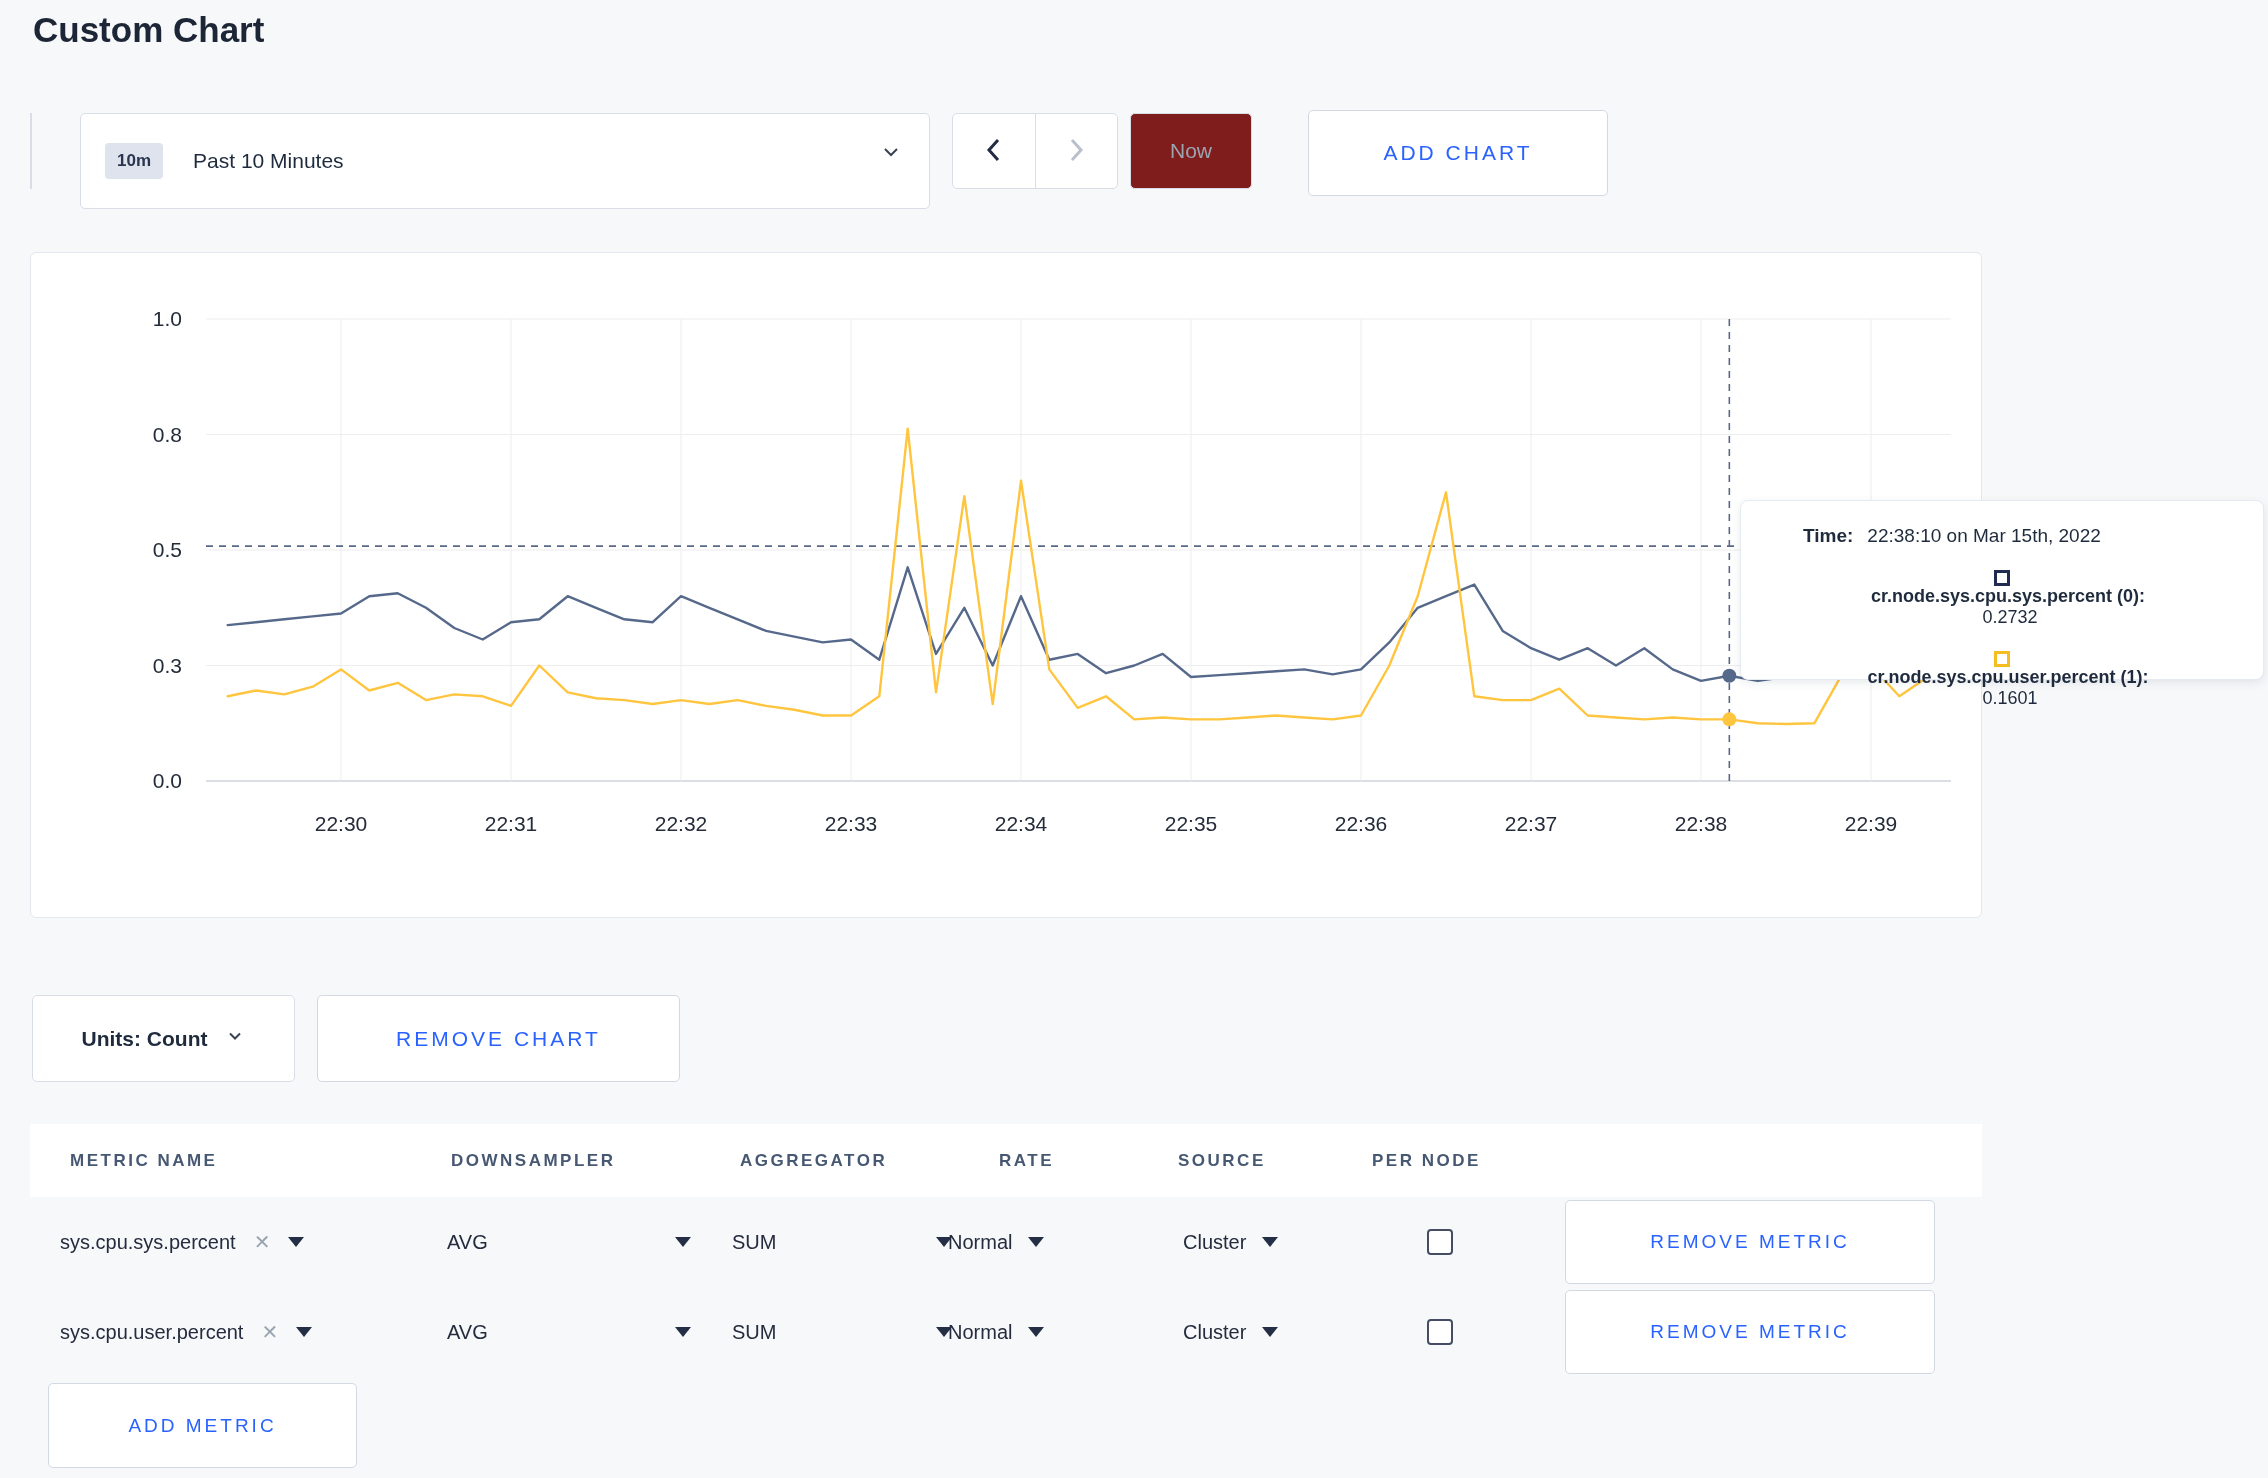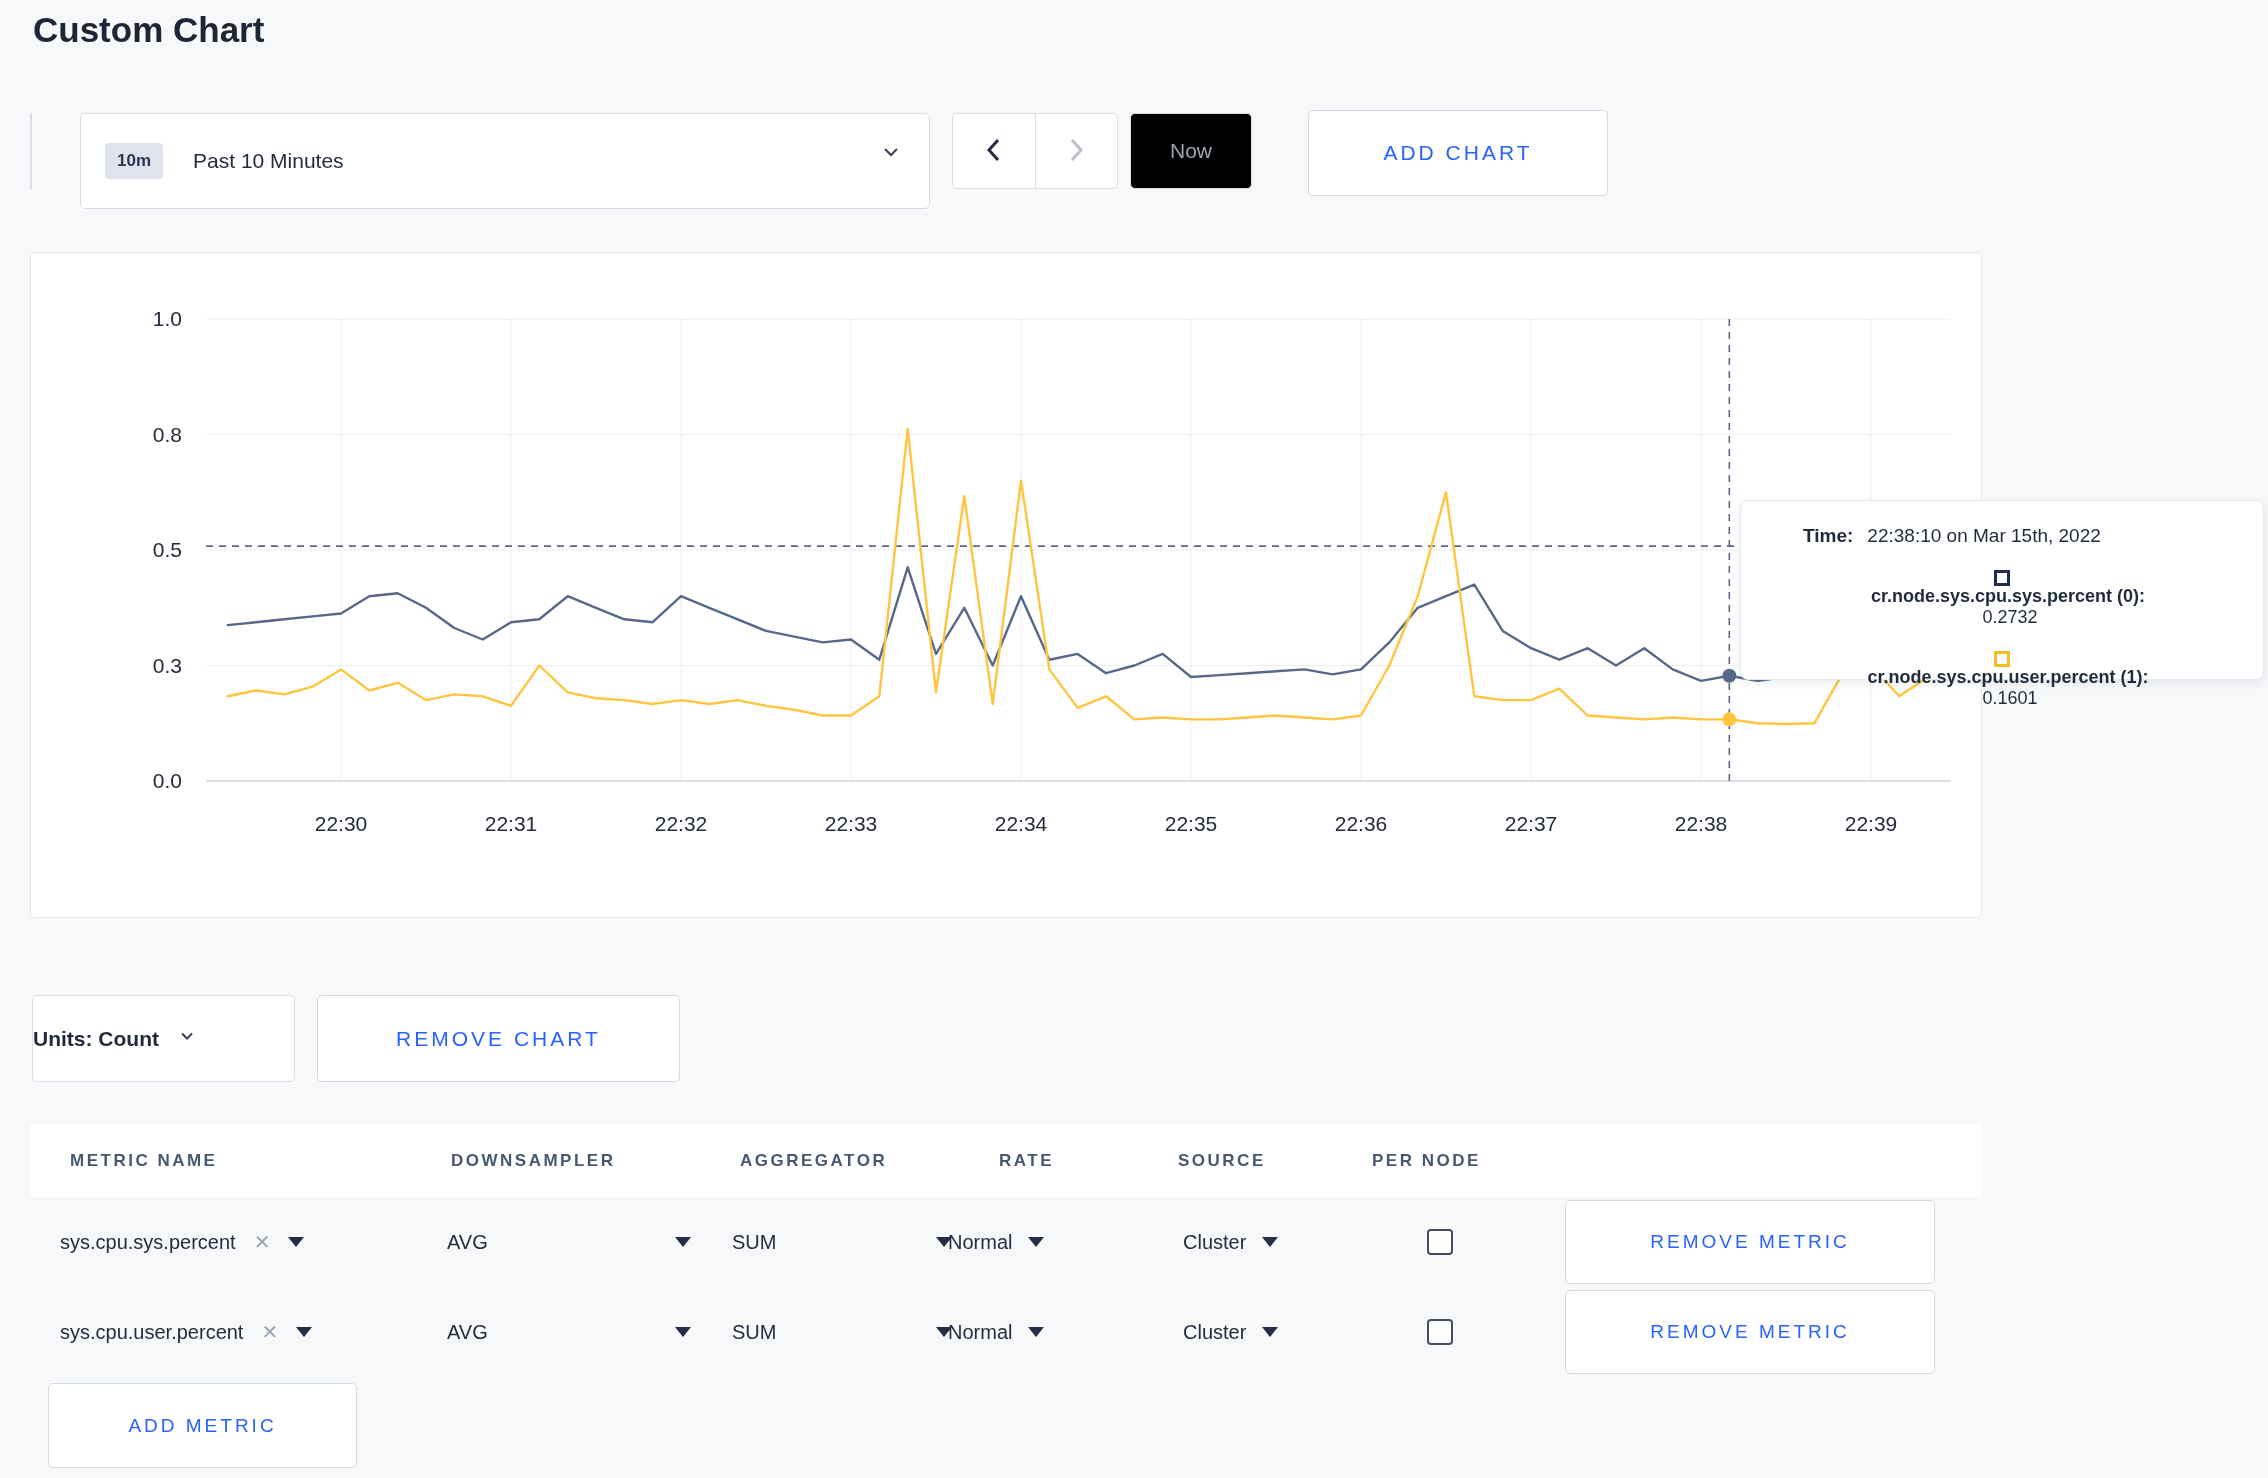--- a/index.html
+++ b/index.html
@@ -40,21 +40,21 @@
     display: flex; overflow: hidden;
   }
   .nav-btn {
     flex: 1; display: flex; align-items: center; justify-content: center;
     background: none; border: none; cursor: pointer;
   }
   .nav-btn + .nav-btn { border-left: 1px solid #d9dee6; }
 
   .now-btn {
     left: 1130px; top: 113px; width: 122px; height: 76px;
-    background: #000000; border: 1px solid #d9dee6; border-radius: 5px;
+    background: #7f1d1d; border: 1px solid #d9dee6; border-radius: 5px;
     font-size: 21px; color: #9aa5b1; font-family: inherit;
   }
   .btn-blue {
     background: #fff; border: 1px solid #d3d9e2; border-radius: 5px;
     color: #2962ff; font-size: 19px; font-weight: 500;
     letter-spacing: 3px; text-transform: uppercase; cursor: pointer;
     display: flex; align-items: center; justify-content: center;
     font-family: inherit;
   }
   .add-chart-btn { left: 1308px; top: 110px; width: 300px; height: 86px; font-size: 21px; }
@@ -80,21 +80,21 @@
     width: 16px; height: 16px; border: 3px solid #1f2c4f;
     background: #fff; flex: 0 0 auto;
   }
   .tt-metric { font-weight: 700; font-size: 18px; margin-left: 12px; color: #1f2b3d; }
   .tt-value { font-size: 18px; margin-left: 16px; color: #1f2b3d; }
 
   
   .units-btn {
     left: 32px; top: 995px; width: 263px; height: 87px;
     background: #fff; border: 1px solid #d9dee6; border-radius: 5px;
-    display: flex; align-items: center; justify-content: flex-start; gap: 18px;
+    display: flex; align-items: center; justify-content: center; gap: 18px;
     font-size: 21px; font-weight: 700; color: #1f2b3d; cursor: pointer;
   }
   .remove-chart-btn { left: 317px; top: 995px; width: 363px; height: 87px; font-size: 21px; }
 
   
   .table-head {
     left: 30px; top: 1124px; width: 1952px; height: 73px;
     background: #fff;
   }
   .th {

